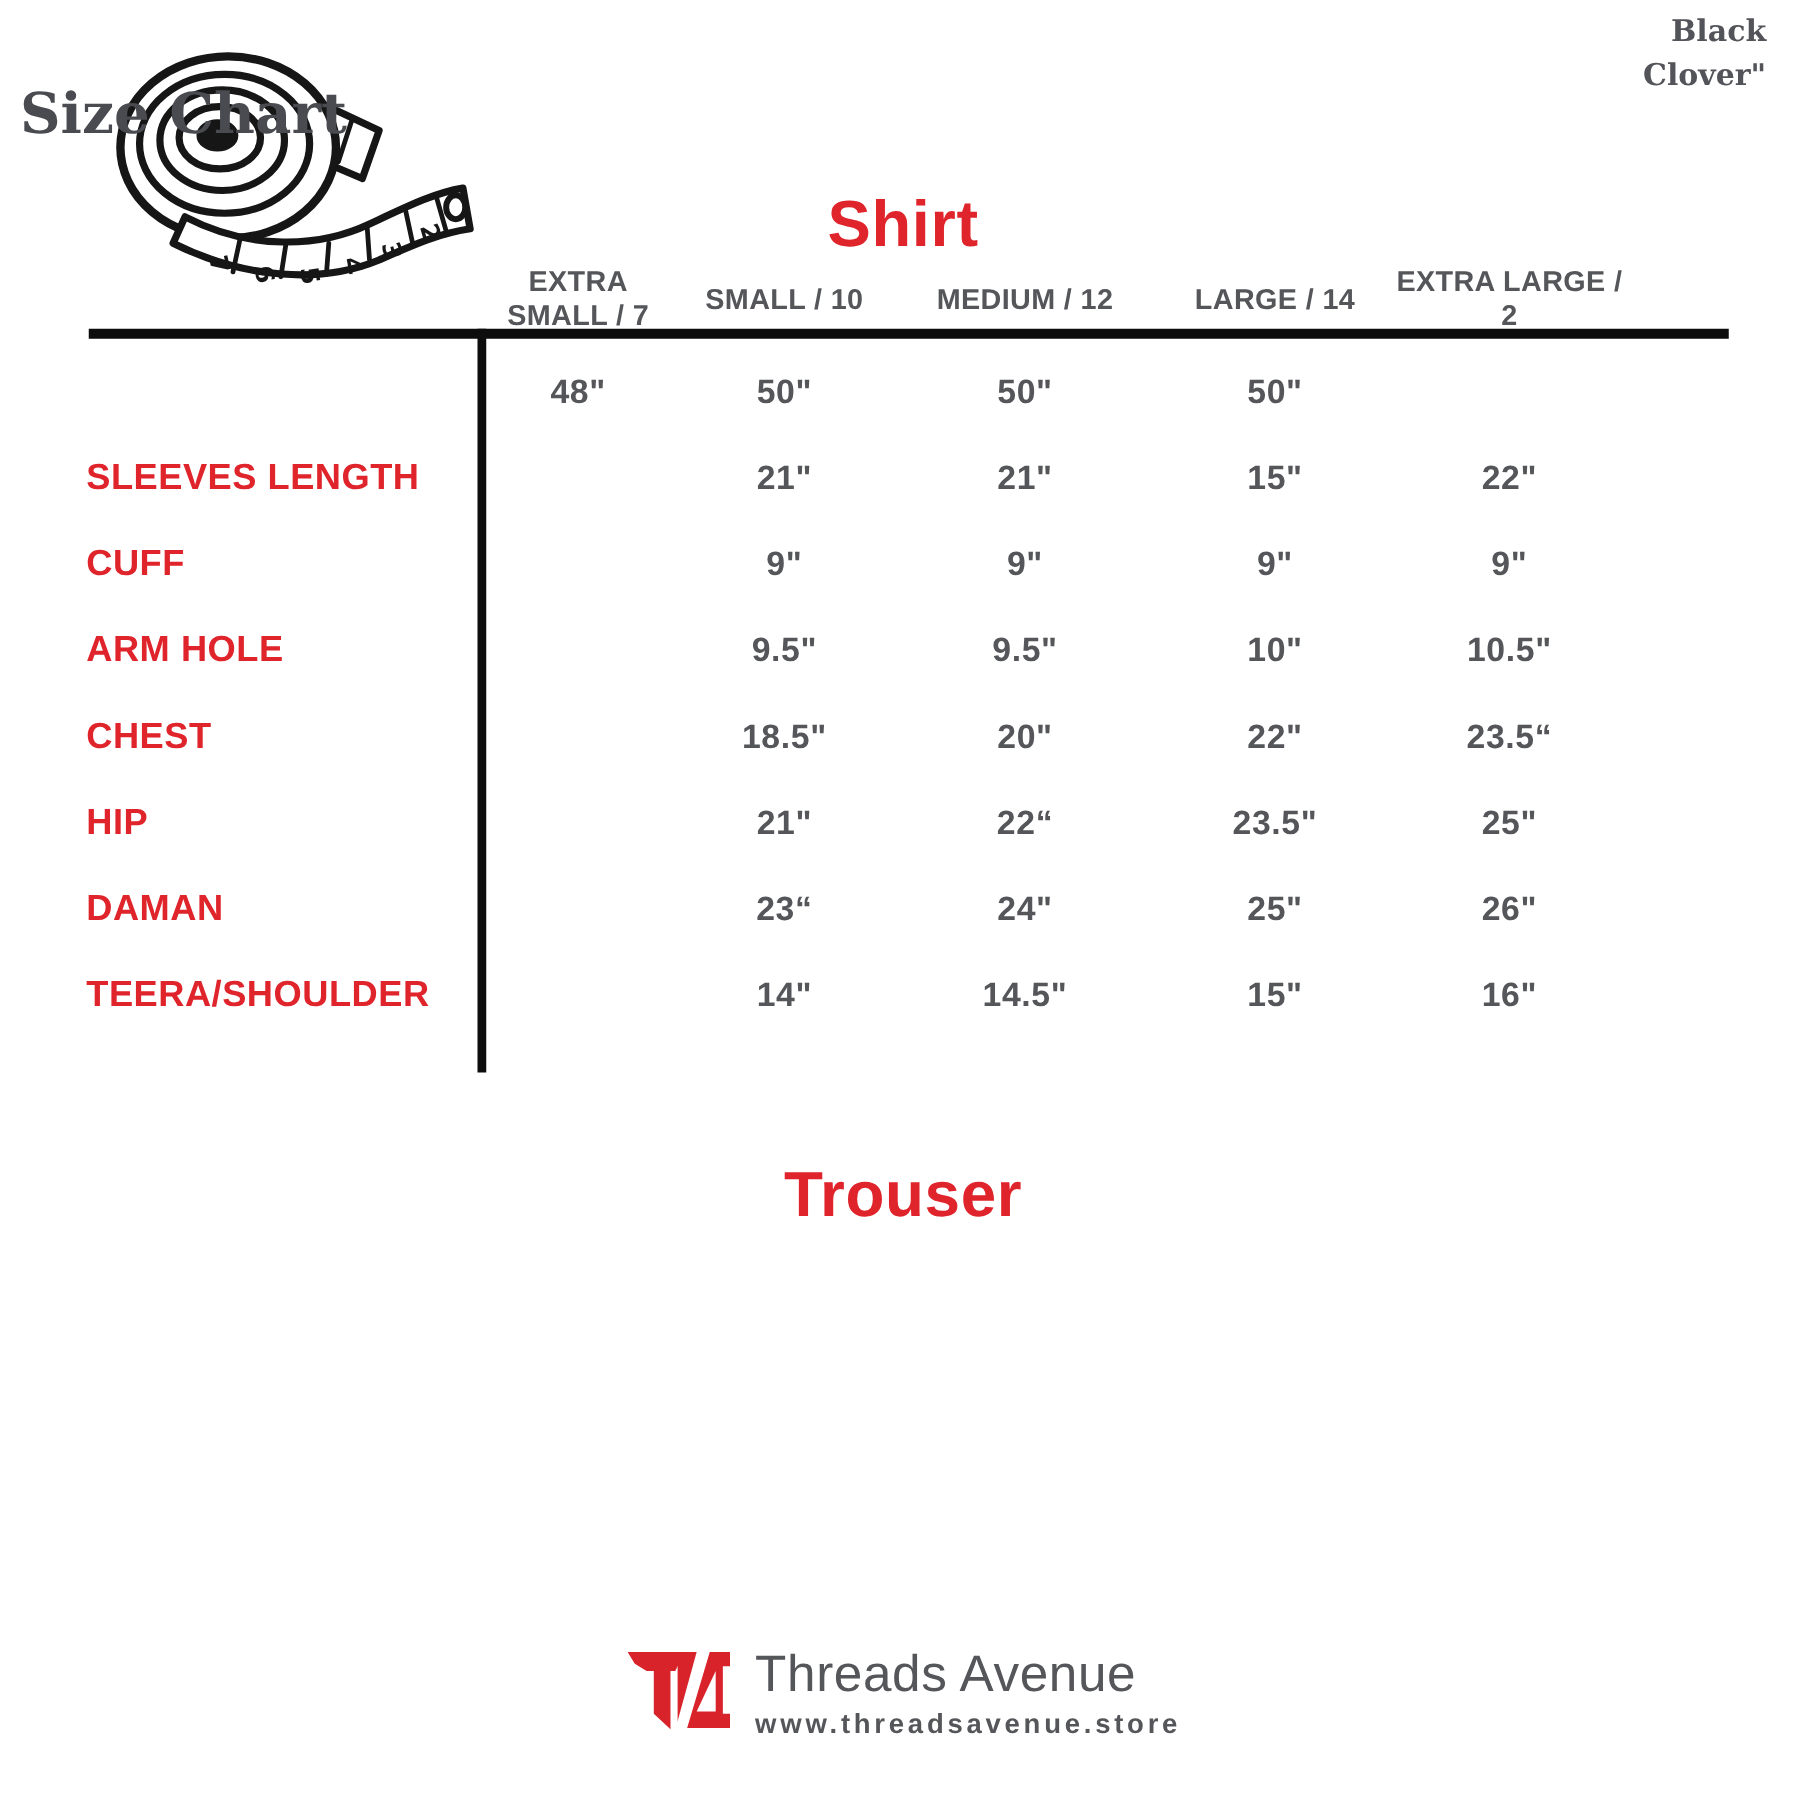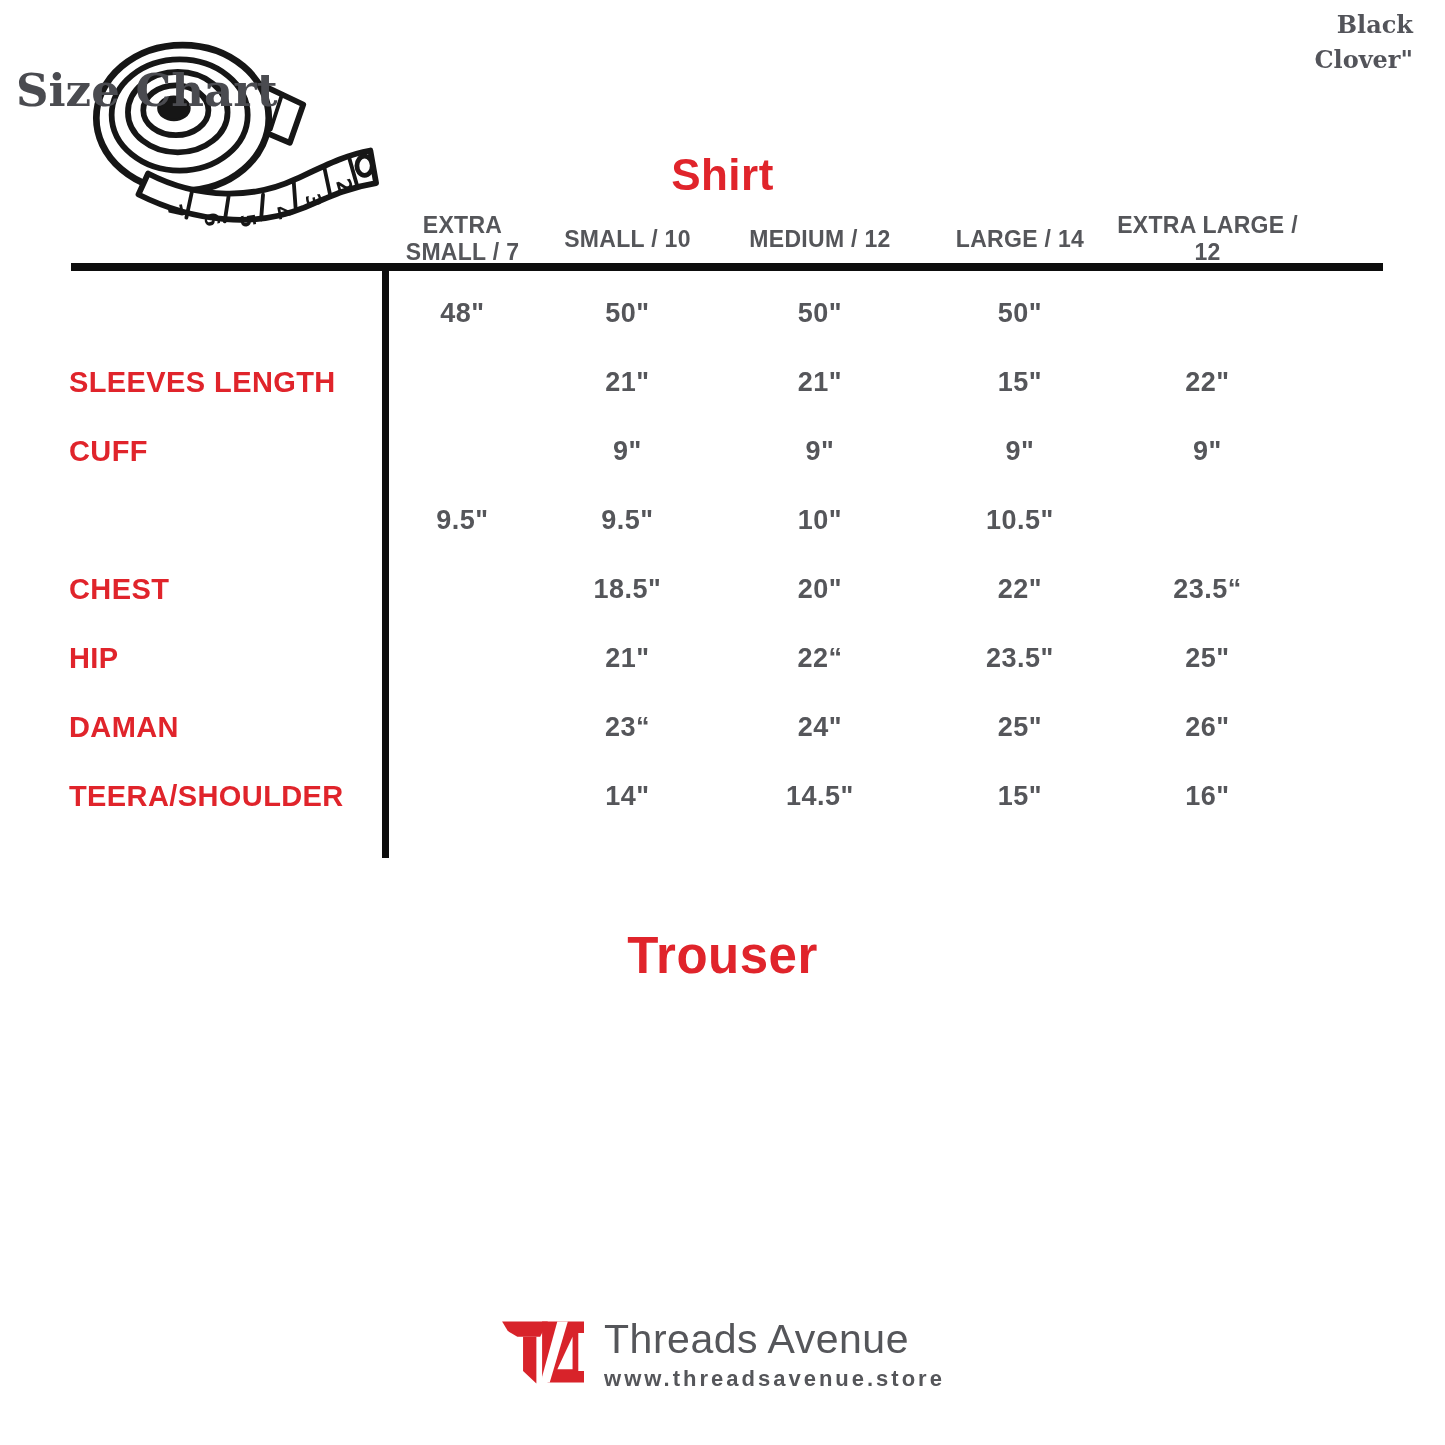--- a/index.html
+++ b/index.html
@@ -8,21 +8,21 @@
 
   
   .tape{position:absolute;left:56px;top:24px;width:324px;height:212px;}
   .brand{position:absolute;top:8px;right:32px;text-align:right;
          font-family:"DejaVu Serif",serif;font-weight:bold;font-size:24px;
          color:#53545a;line-height:1.45;}
   .page-title{position:absolute;top:64px;left:16px;width:100%;margin:0;text-align:left;
         font-family:"DejaVu Serif",serif;font-weight:bold;font-size:45px;color:#4a4b50;}
   .section-title{position:absolute;left:0;width:100%;margin:0;text-align:center;
         font-weight:bold;color:#e0242b;letter-spacing:0.5px;}
-  .section-title.shirt{top:150px;font-size:44px;}
+  .section-title.shirt{top:150px;font-size:52px;}
   .section-title.trouser{top:926px;font-size:51px;}
 
   
   .sztable{position:absolute;left:65px;width:1325px;}
   .sztable.shirt-table{top:212px;}
   .thead,.trow{display:grid;grid-template-columns:320px 155px 175px 210px 190px 185px 90px;align-items:center;}
   .thead{height:51px;}
   .thead .cell{text-align:center;font-weight:bold;font-size:23px;color:#55565a;letter-spacing:0.3px;}
   .hline{height:8px;background:#0d0d0d;margin-left:6px;width:1312px;}
   .vline{position:absolute;left:317px;width:7px;background:#0d0d0d;}
@@ -85,21 +85,21 @@
   <h1 class="page-title">Size Chart</h1>
   <h2 class="section-title shirt">Shirt</h2>
 
   <div class="sztable shirt-table" style="position:relative;">
     <div class="thead">
       <div class="cell label-cell"></div>
       <div class="cell">EXTRA SMALL / 7</div>
       <div class="cell">SMALL / 10</div>
       <div class="cell">MEDIUM / 12</div>
       <div class="cell">LARGE / 14</div>
-      <div class="cell">EXTRA LARGE / 12</div>
+      <div class="cell">EXTRA LARGE / 2</div>
       <div class="cell"></div>
     </div>
     <div class="hline"></div>
     <div class="vline"></div>
     <div class="tbody">
       <div class="trow">
         <div class="value"></div>
         <div class="value">48"</div>
         <div class="value">50"</div>
         <div class="value">50"</div>
@@ -118,20 +118,21 @@
       <div class="trow">
         <div class="label-cell">CUFF</div>
         <div class="value"></div>
         <div class="value">9"</div>
         <div class="value">9"</div>
         <div class="value">9"</div>
         <div class="value">9"</div>
         <div></div>
       </div>
       <div class="trow">
+        <div class="label-cell">ARM HOLE</div>
         <div class="value"></div>
         <div class="value">9.5"</div>
         <div class="value">9.5"</div>
         <div class="value">10"</div>
         <div class="value">10.5"</div>
         <div></div>
       </div>
       <div class="trow">
         <div class="label-cell">CHEST</div>
         <div class="value"></div>

